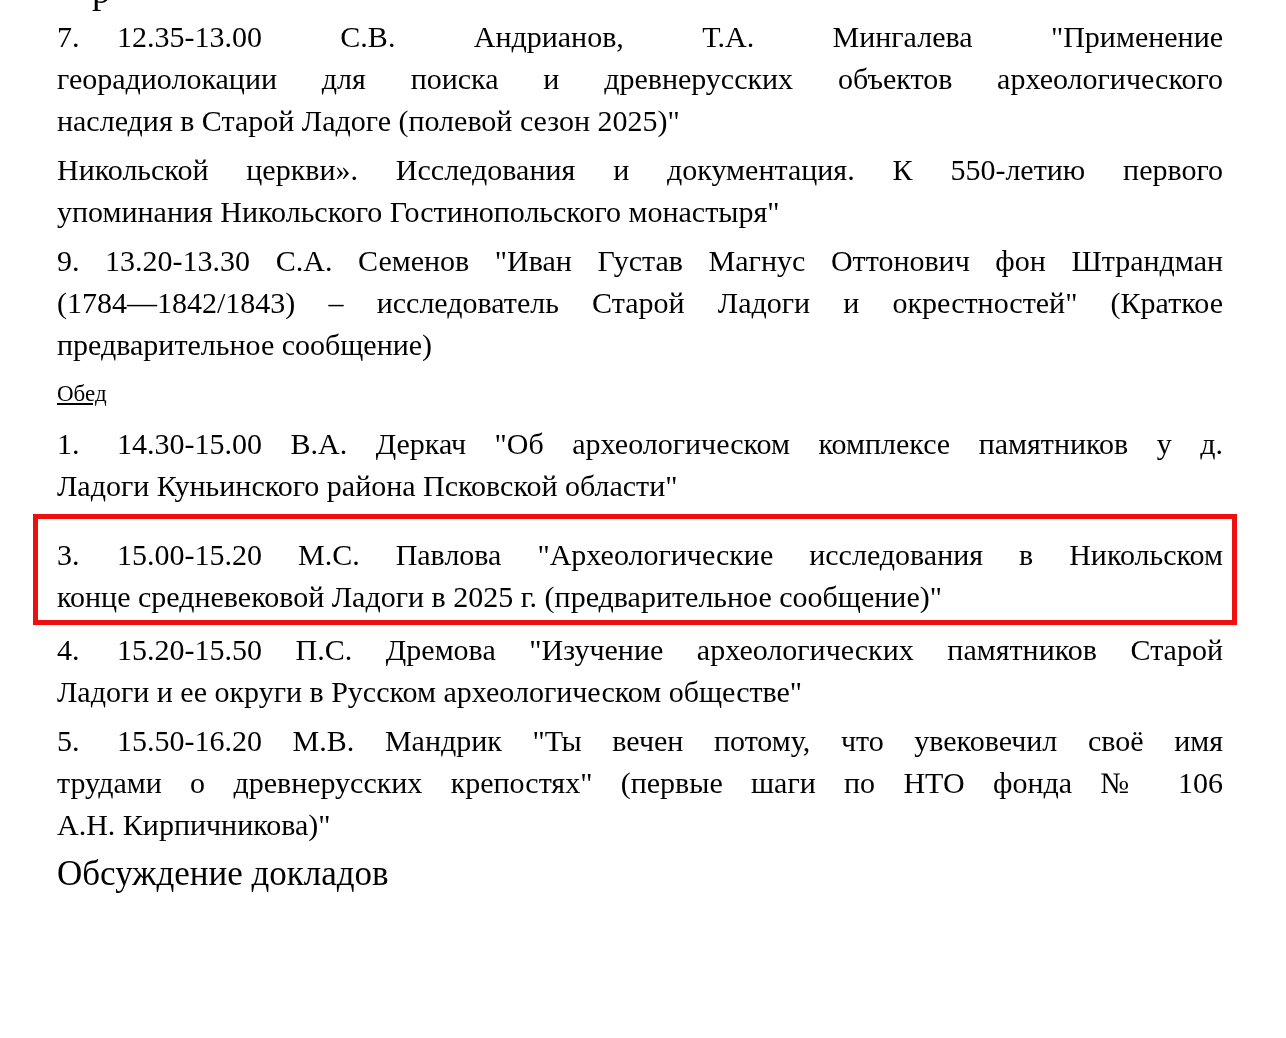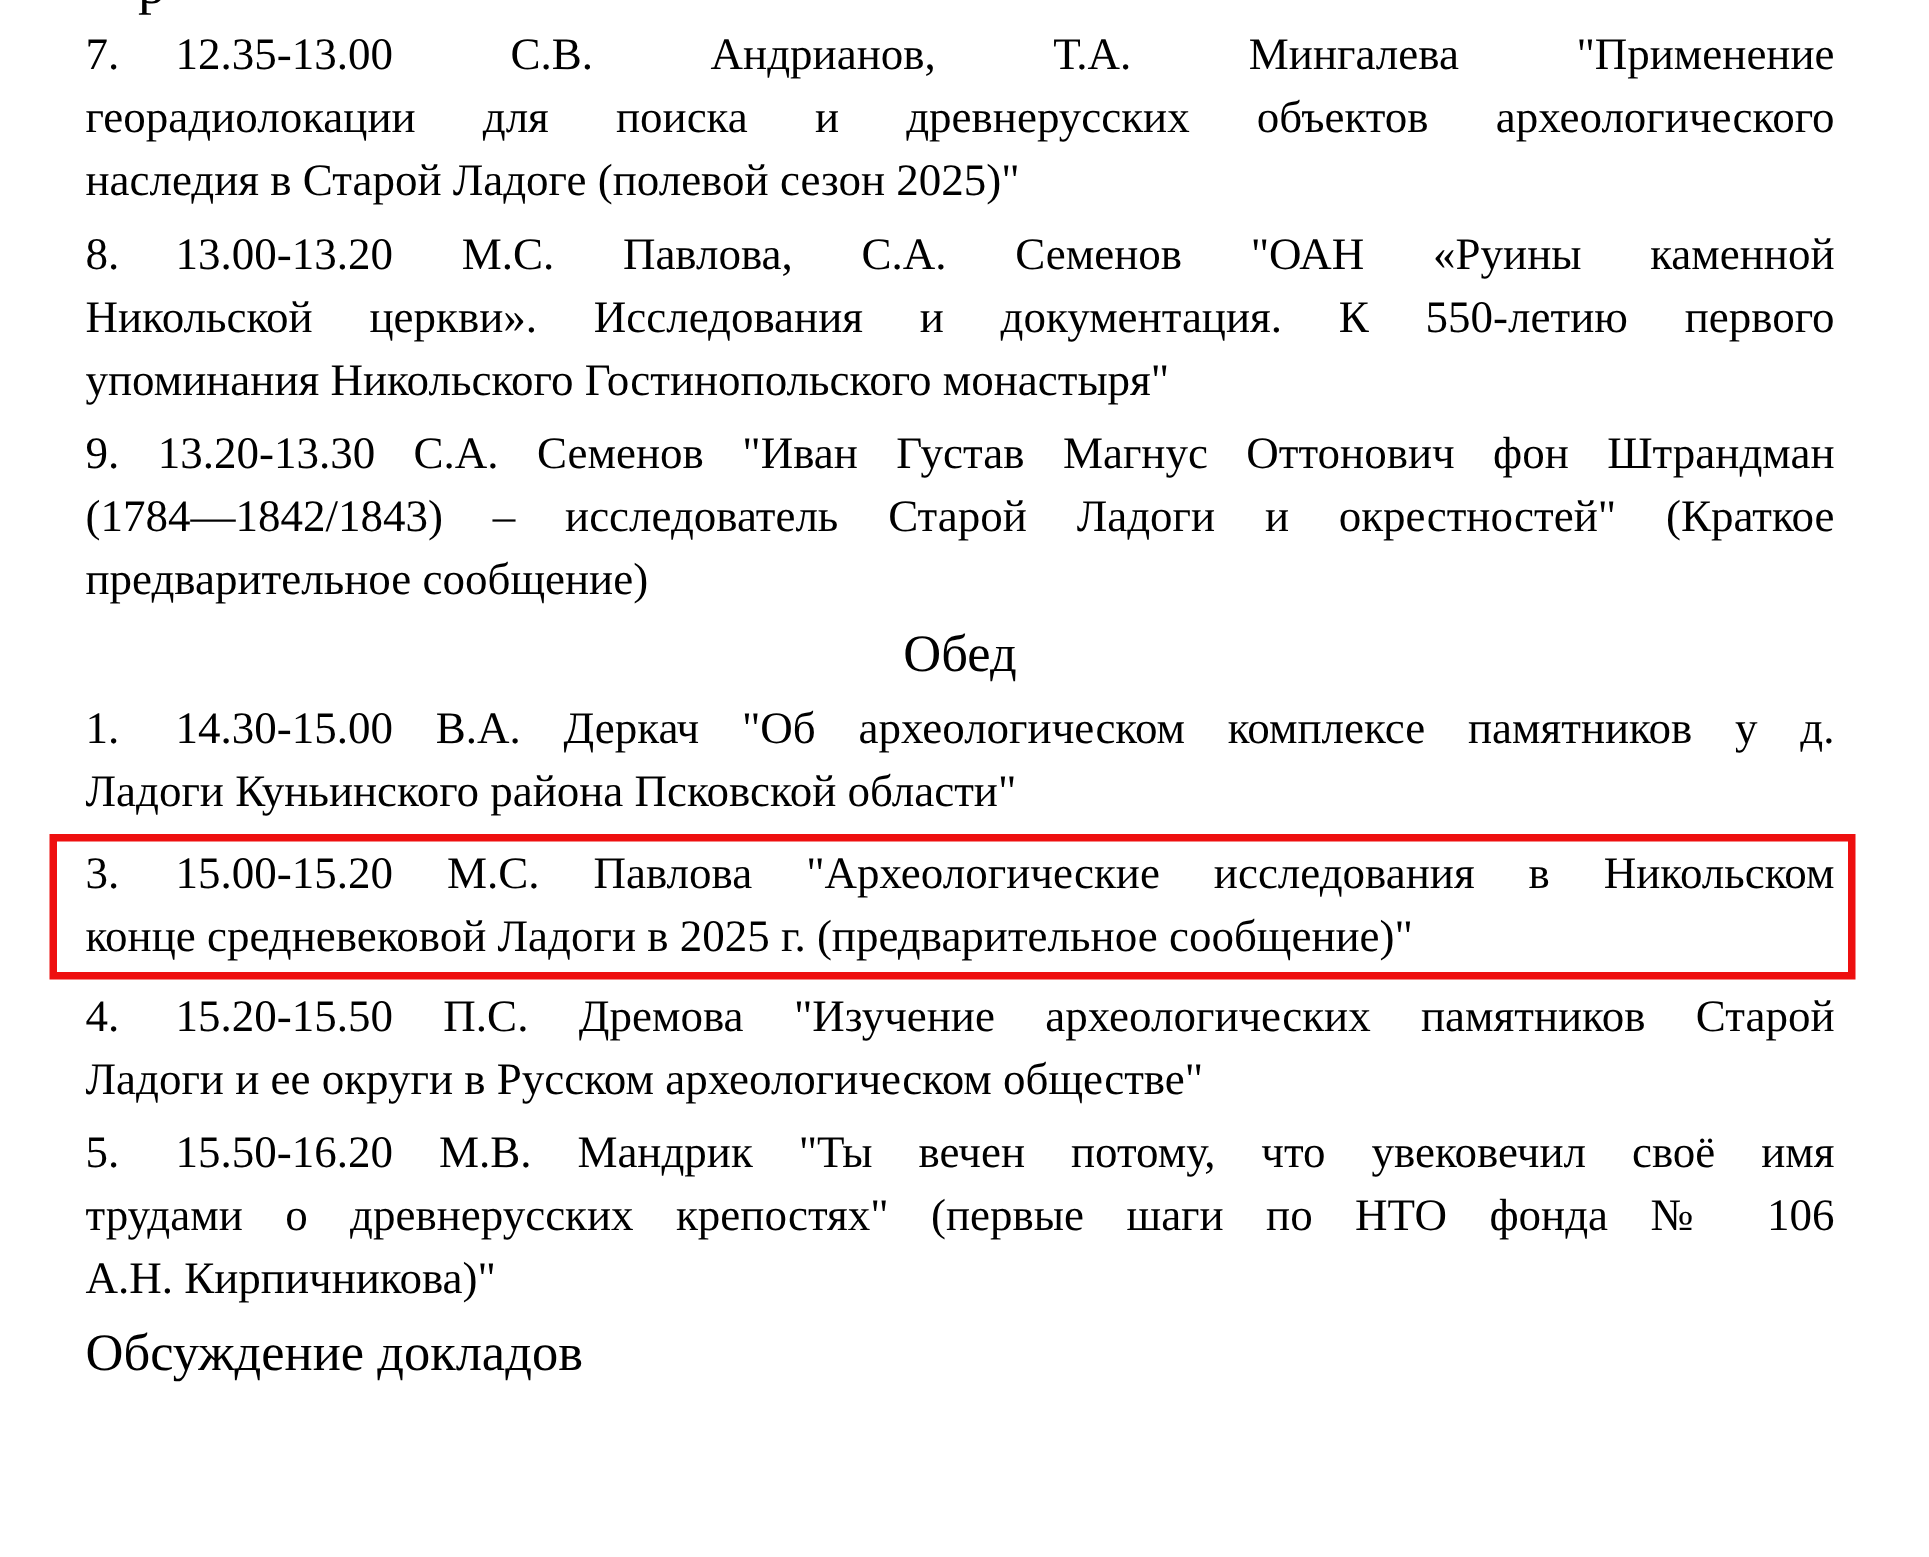--- a/index.html
+++ b/index.html
@@ -40,49 +40,49 @@
   .line.last {
     text-align-last: left;
   }
   .num {
     display: inline-block;
   }
   .num.wide {
     width: 60px;
   }
   .para.center {
-    font-size: 35px;
+    font-size: 23px;
     line-height: 42px;
-    text-align: center;
+    text-align: left;
     margin: 4px 0 8px 0;
+    text-decoration: underline;
   }
   .para.plain {
     font-size: 35px;
     line-height: 42px;
     margin: 0;
   }
   .para.highlight {
     border: 5px solid #ee0f0f;
     margin: 2px -14px 4px -24px;
-    padding: 1px 9px 2px 19px;
+    padding: 15px 9px 2px 19px;
   }
 </style>
 </head>
 <body>
 
 <div class="doc">
   <span class="fragment">р</span>
   <div id="program-list">
       <div class="para">
         <div class="line"><span class="num wide">7.</span>12.35-13.00 С.В. Андрианов, Т.А. Мингалева "Применение</div>
         <div class="line">георадиолокации для поиска и древнерусских объектов археологического</div>
         <div class="line last">наследия в Старой Ладоге (полевой сезон 2025)"</div>
       </div>
       <div class="para">
-        <div class="line"><span class="num wide">8.</span>13.00-13.20 М.С. Павлова, С.А. Семенов "ОАН «Руины каменной</div>
         <div class="line">Никольской церкви». Исследования и документация. К 550-летию первого</div>
         <div class="line last">упоминания Никольского Гостинопольского монастыря"</div>
       </div>
       <div class="para">
         <div class="line"><span class="num">9.</span> 13.20-13.30 С.А. Семенов "Иван Густав Магнус Оттонович фон Штрандман</div>
         <div class="line">(1784—1842/1843) – исследователь Старой Ладоги и окрестностей" (Краткое</div>
         <div class="line last">предварительное сообщение)</div>
       </div>
       <div class="para center">Обед</div>
       <div class="para">

